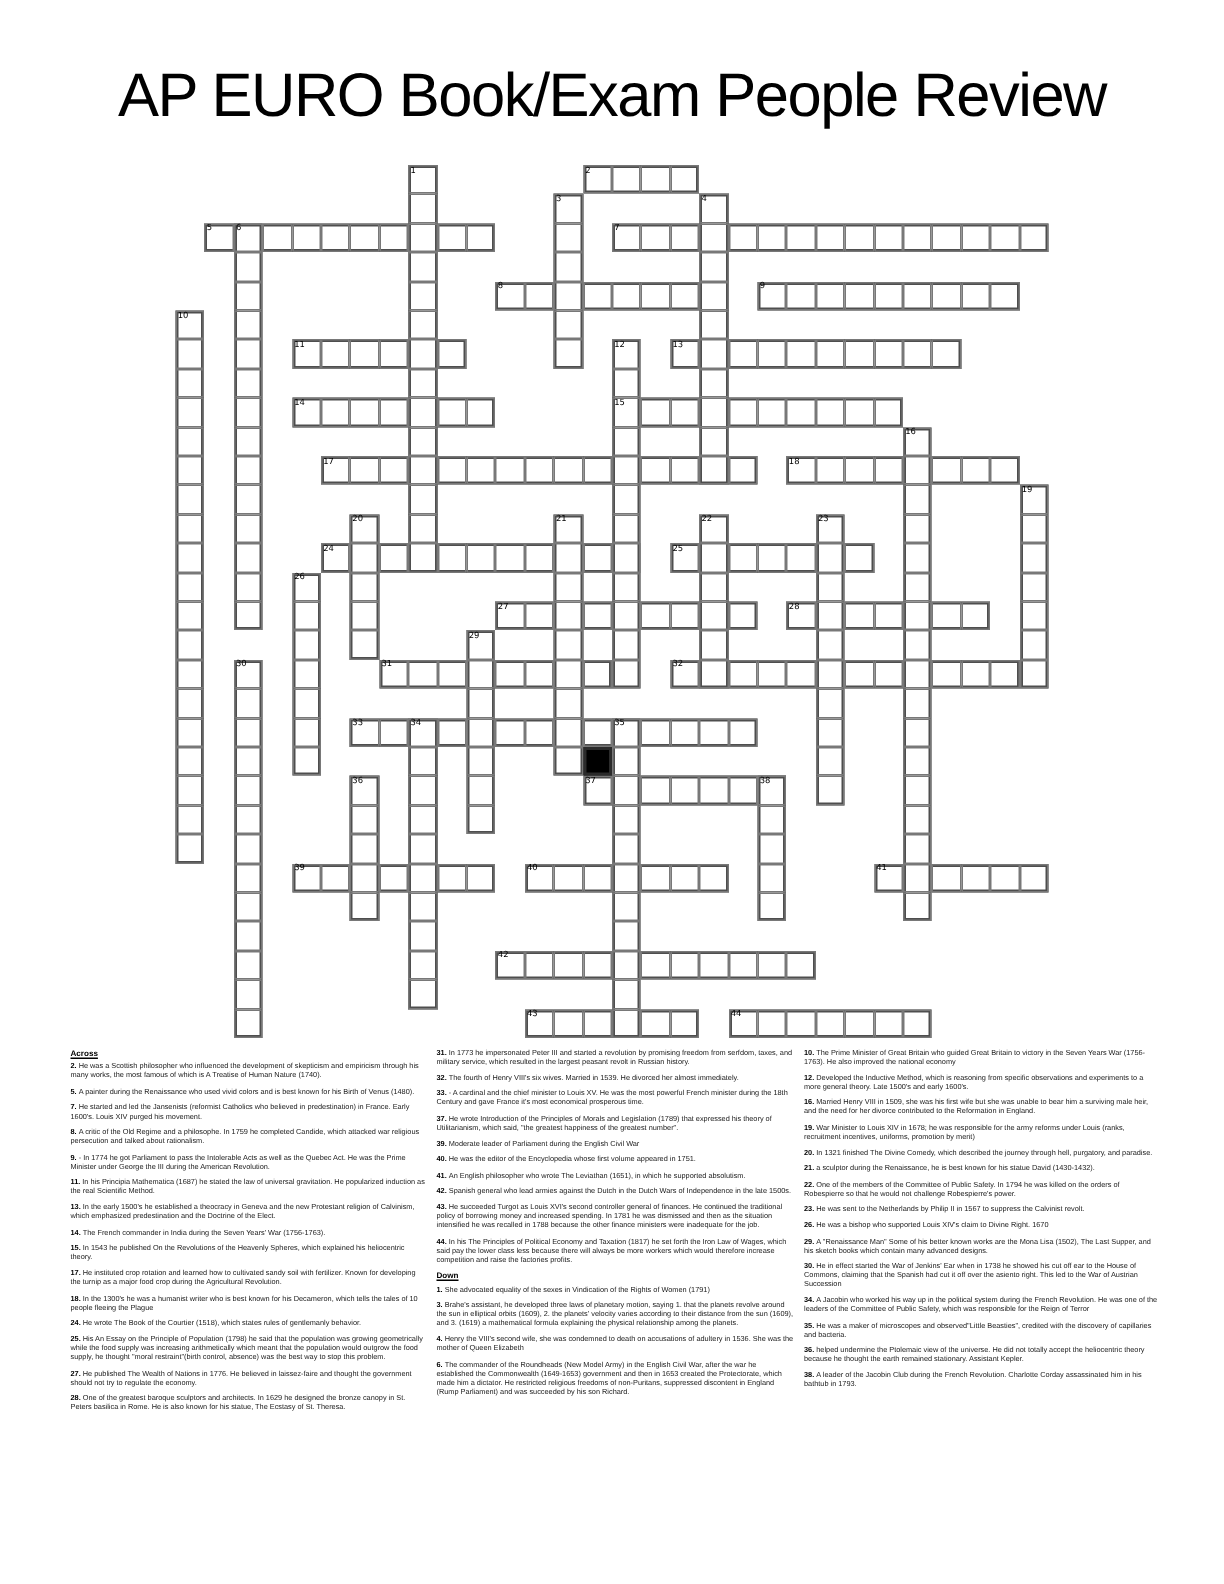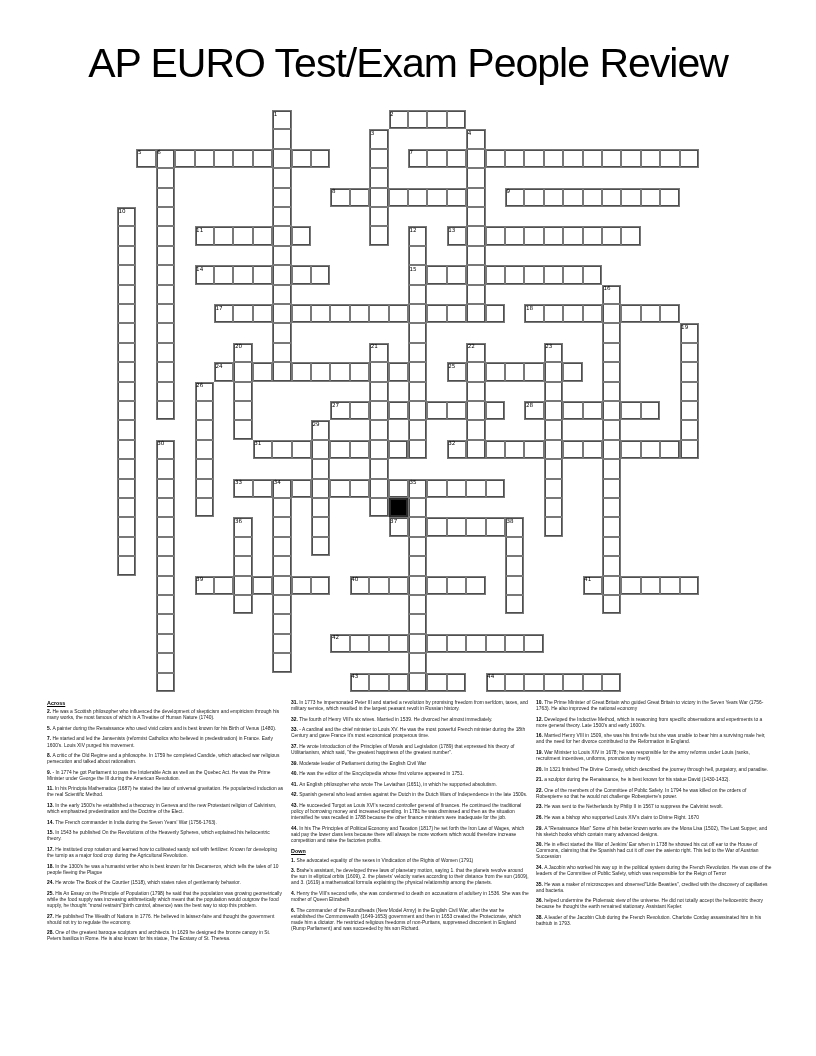--- a/index.html
+++ b/index.html
@@ -37,21 +37,21 @@
   .clue { margin-bottom:4.5px; }
   .clue b { font-weight:bold; color:#000; }
   .clue-header {
     font-weight:bold; text-decoration:underline; font-size:5.4px;
     margin-bottom:2.5px; color:#000;
   }
 </style>
 </head>
 <body>
 
-<div class="title">AP EURO Test/Exam People Review</div>
+<div class="title">AP EURO Book/Exam People Review</div>
 
 <div id="gridArea">
     <div class="word" style="left: 388.6px; top: 110px; width: 77.6px; height: 19.4px;">
       <div class="cell" style="left: -2px; top: -2px; width: 19.4px; height: 19.4px;"></div>
       <div class="cell" style="left: 17.4px; top: -2px; width: 19.4px; height: 19.4px;"></div>
       <div class="cell" style="left: 36.8px; top: -2px; width: 19.4px; height: 19.4px;"></div>
       <div class="cell" style="left: 56.2px; top: -2px; width: 19.4px; height: 19.4px;"></div>
     </div>
     <div class="word" style="left: 136.4px; top: 148.8px; width: 194px; height: 19.4px;">
       <div class="cell" style="left: -2px; top: -2px; width: 19.4px; height: 19.4px;"></div>

